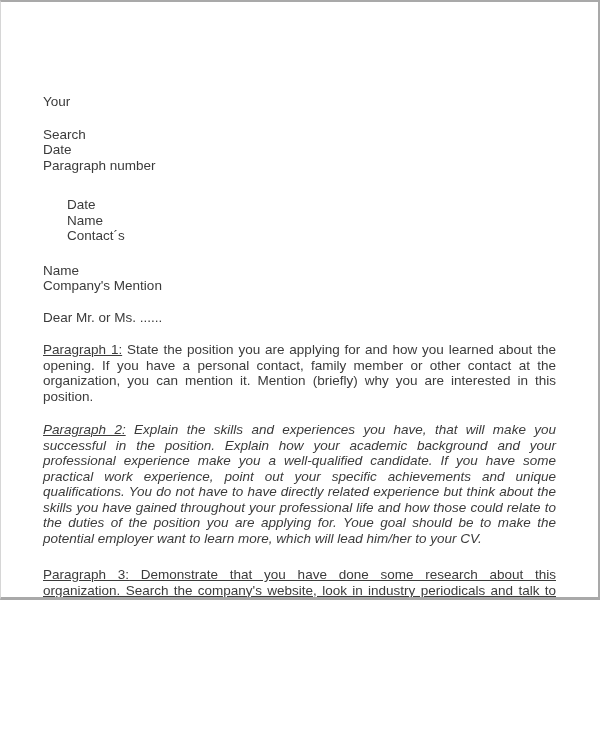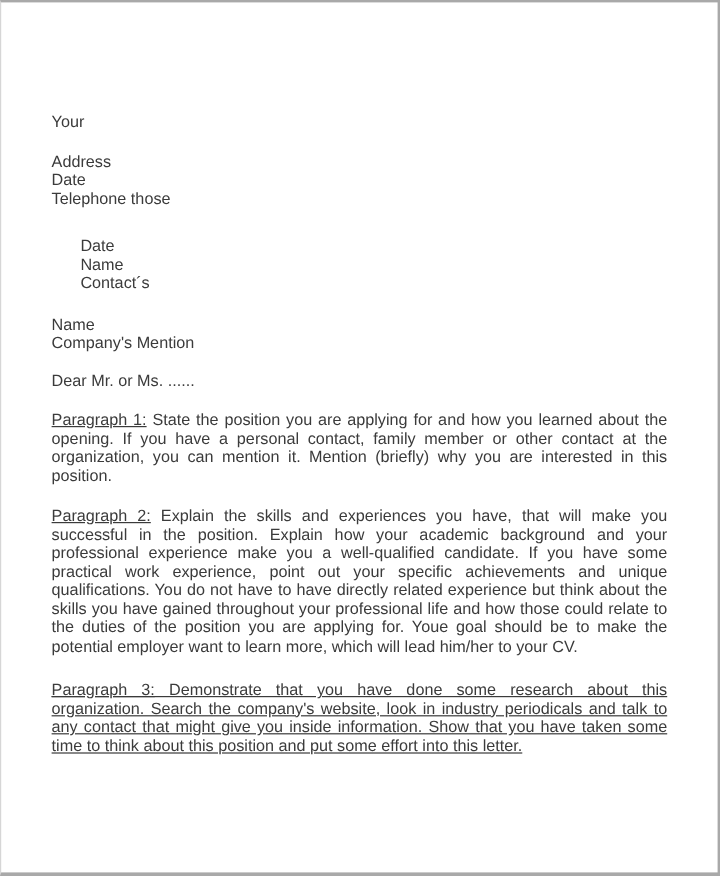--- a/index.html
+++ b/index.html
@@ -1,19 +1,19 @@
 <!DOCTYPE html>
 <html><head>
 <meta charset="utf-8">
 <style>
   html, body { margin: 0; padding: 0; background: #ffffff; }
   .page {
     position: relative;
     width: 600px;
-    height: 730px;
+    height: 600px;
     box-sizing: border-box;
     background: #ffffff;
     border-top: 2px solid #a9a9a9;
     border-right: 2px solid #a9a9a9;
     border-bottom: 3px solid #a9a9a9;
     border-left: 1px solid #d6d6d6;
     overflow: hidden;
     font-family: "Liberation Sans", "DejaVu Sans", sans-serif;
     font-size: 13.5px;
     line-height: 15.5px;
@@ -25,36 +25,36 @@
     box-sizing: border-box;
     width: 100%;
     padding: 92px 42px 0 42px;
   }
   .line { white-space: pre; }
   .sender-block   { margin-top: 17px; }
   .date-block     { margin-top: 24px; margin-left: 24px; }
   .company-block  { margin-top: 19px; }
   .salutation     { margin-top: 16px; }
   .para           { margin-top: 17px; text-align: justify; }
-  .para-2         { margin-top: 18px; }
+  .para-2         { margin-top: 18px; font-style: italic; }
   .para-3         { margin-top: 21px; text-decoration: underline; }
   .para-label { text-decoration: underline; }
 </style>
 </head>
 <body>
 
 <div class="page">
   <div class="content">
 
     <div class="line">Your</div>
 
     <div class="sender-block">
-      <div class="line">Address</div>
+      <div class="line">Search</div>
       <div class="line">Date</div>
-      <div class="line">Telephone those</div>
+      <div class="line">Paragraph number</div>
     </div>
 
     <div class="date-block">
       <div class="line">Date</div>
       <div class="line">Name</div>
       <div class="line">Contact´s</div>
     </div>
 
     <div class="company-block">
       <div class="line">Name</div>

